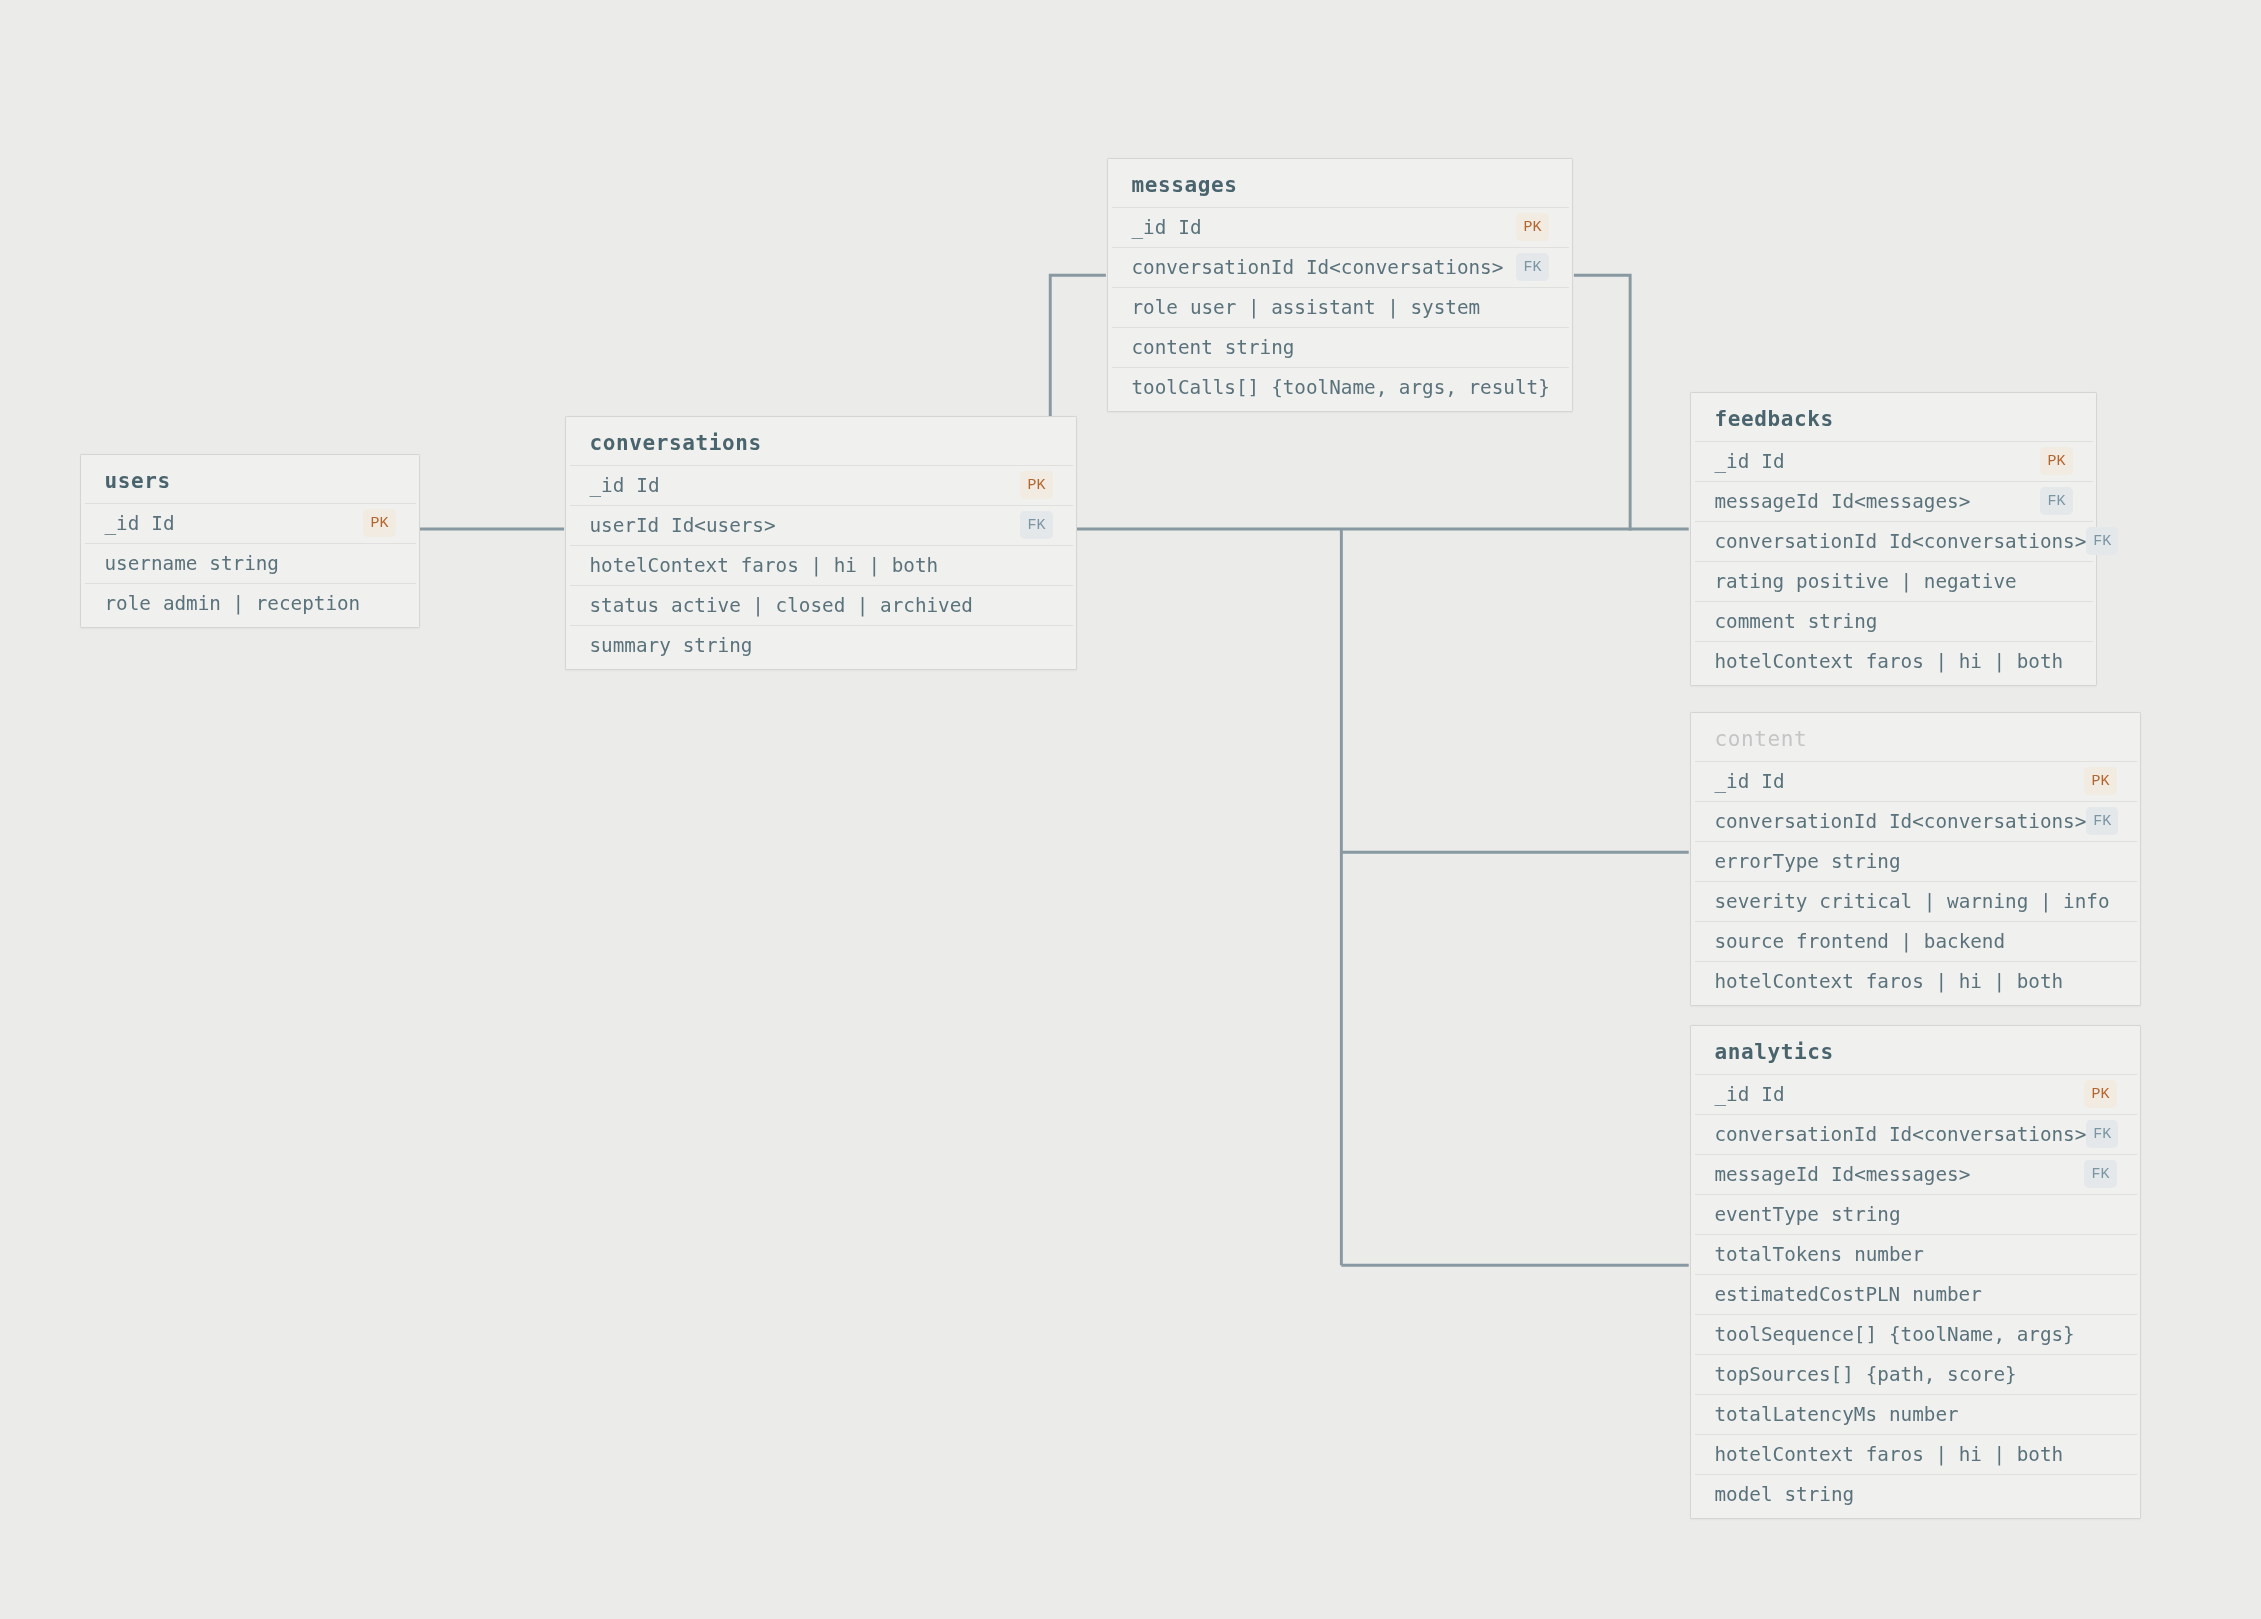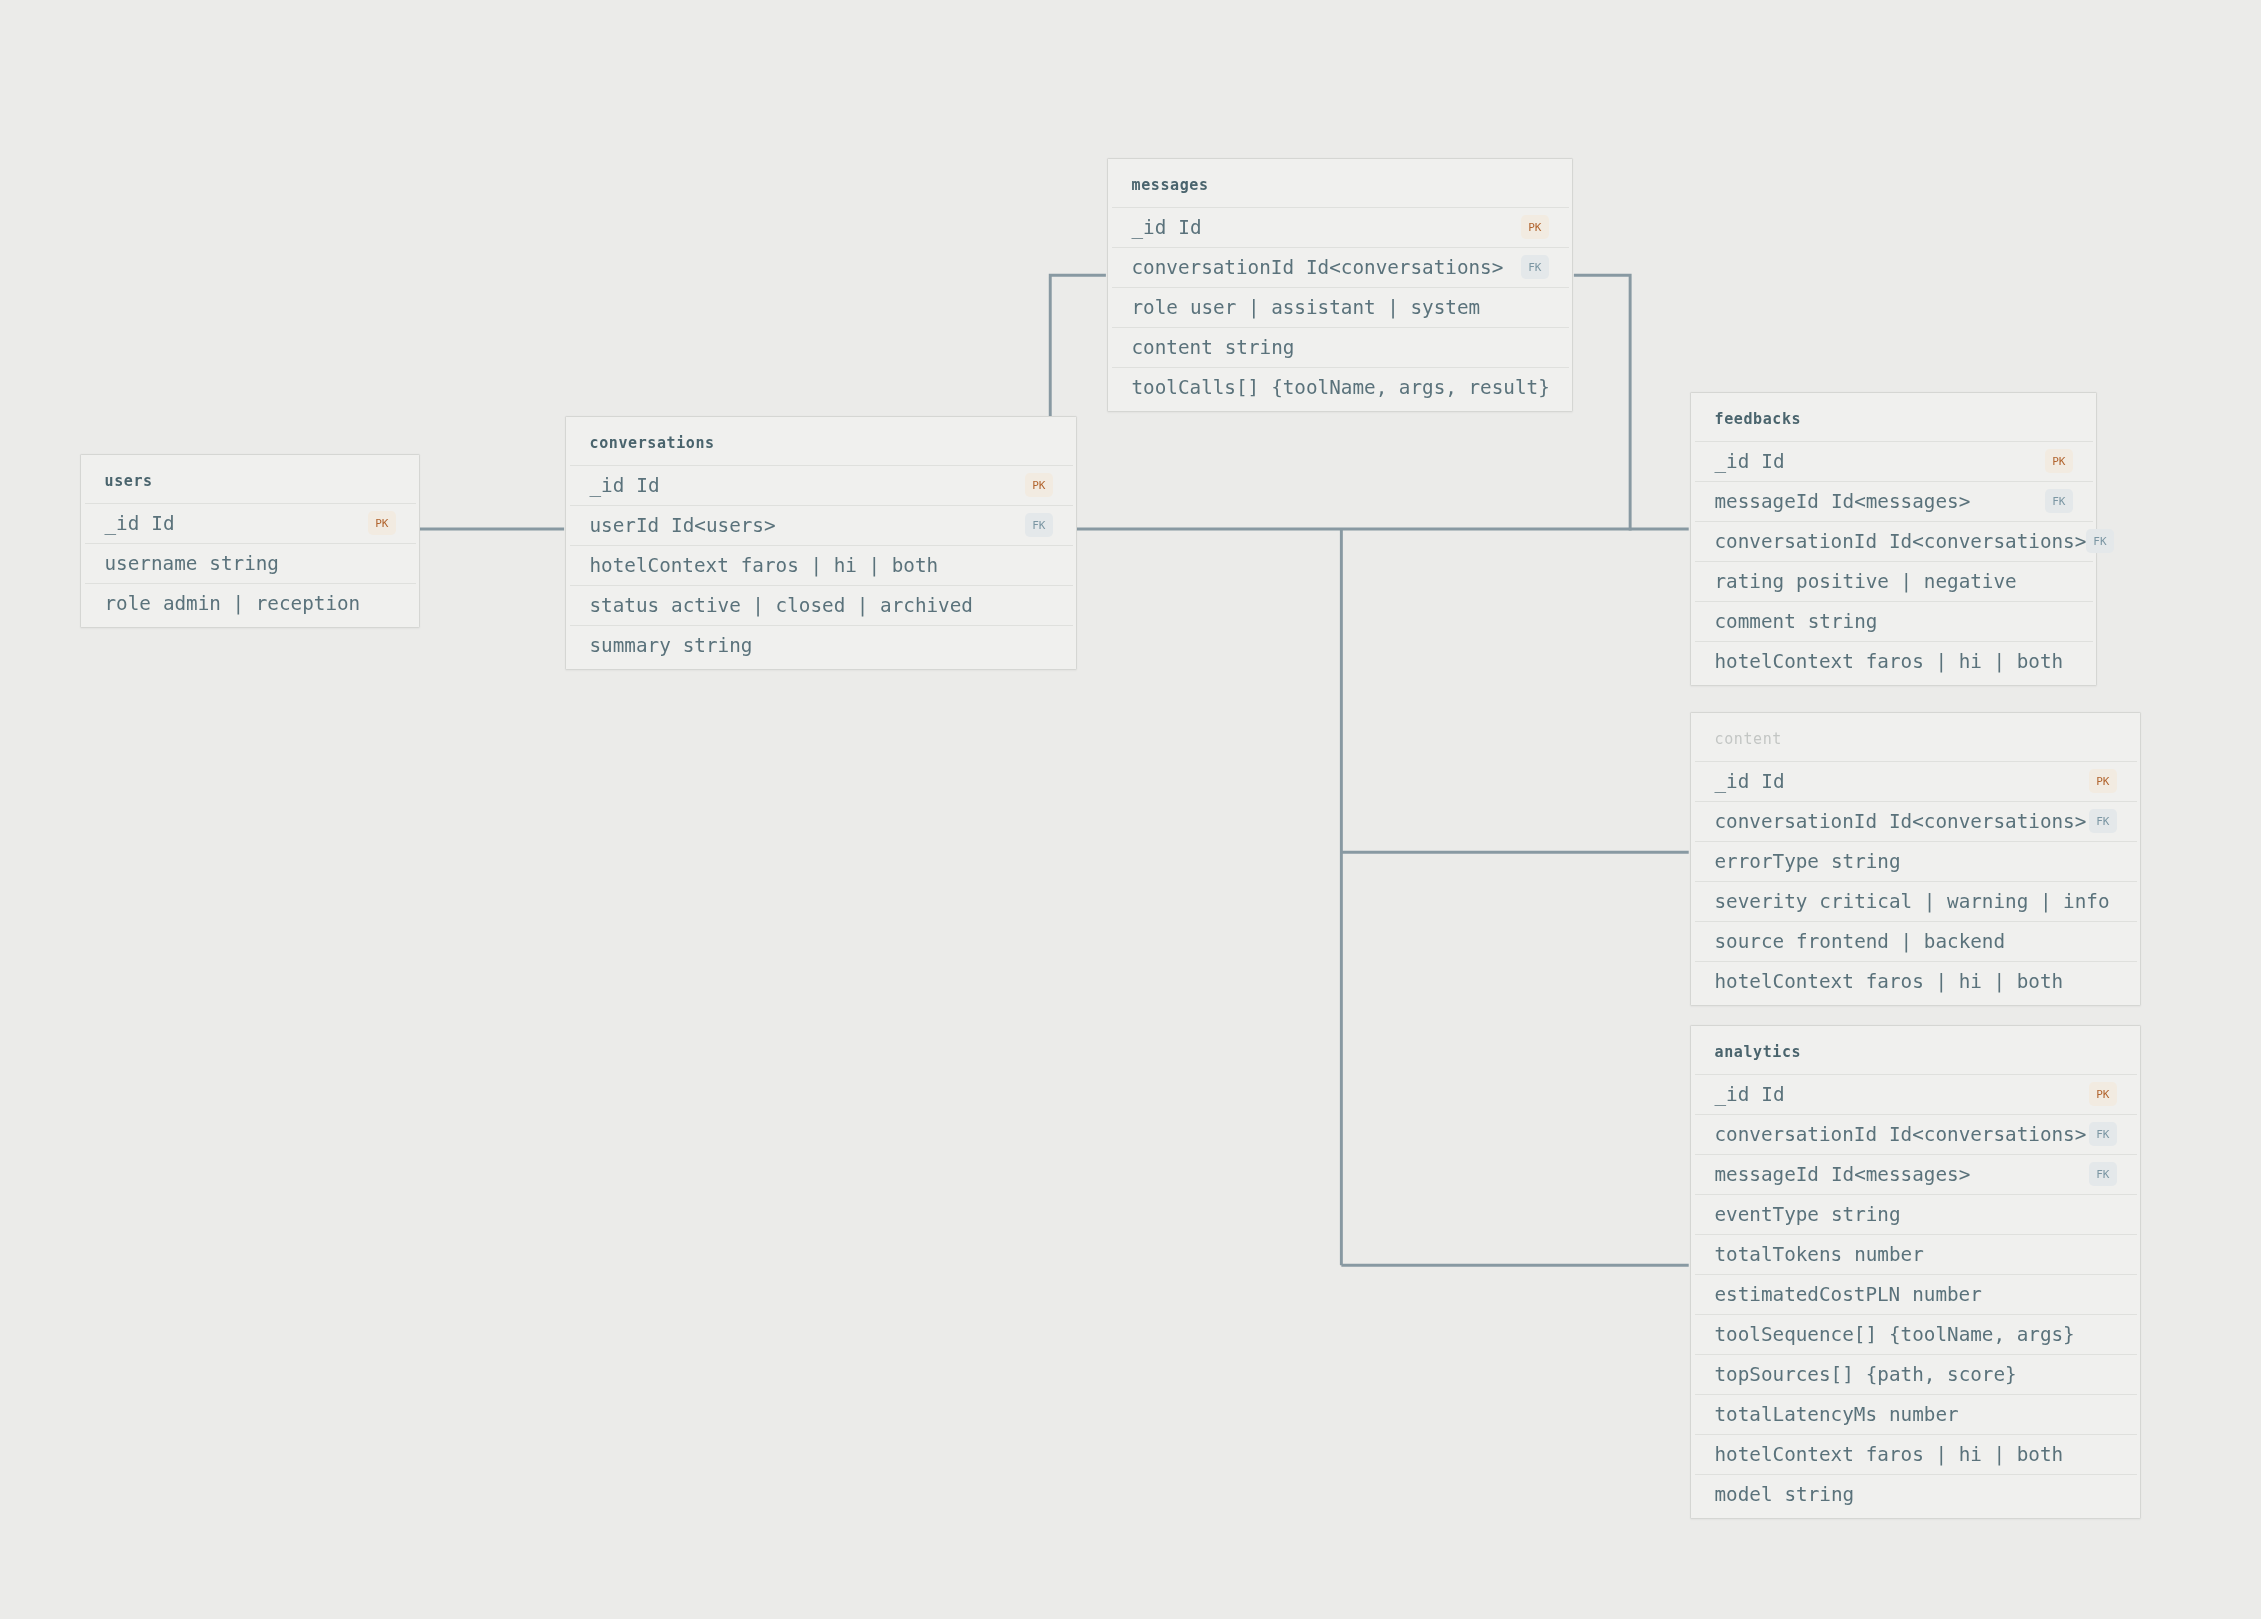--- a/index.html
+++ b/index.html
@@ -29,21 +29,21 @@
     border-radius: 1.2px;
     padding: 4.7px 3.5px;
     box-sizing: border-box;
     box-shadow: 0 0.6px 1.8px rgba(0,0,0,0.04);
   }
   .tbl-title {
     height: 43px;
     display: flex;
     align-items: center;
     padding-left: 20px;
-    font-size: 15px;
+    font-size: 21px;
     letter-spacing: 0.6px;
     color: #4a646d;
     font-weight: 600;
   }
   .tbl-title.muted {
     color: #c3c6c4;
     font-weight: 400;
   }
   .tbl-row {
     height: 39px;
@@ -52,25 +52,26 @@
     padding-left: 20px;
     padding-right: 20px;
     border-top: 1.2px solid #dfe0dd;
     font-size: 19.3px;
     color: #5a727b;
     white-space: nowrap;
   }
   .f-type { margin-left: 0.62em; }
   .badge {
     margin-left: auto;
-    font-size: 11px;
+    font-size: 15px;
     line-height: 1;
     padding: 6.4px 7px;
     border-radius: 4.7px;
     flex: 0 0 auto;
+    font-family: Liberation Mono, monospace;
   }
   .badge.pk { color: #b2652f; background: #f2ebe1; }
   .badge.fk { color: #7b96a3; background: #e4e8ea; }
 </style>
 </head>
 <body>
 
 <div id="canvas">
 
   <svg id="wires" viewBox="0 0 3860 2764" xmlns="http://www.w3.org/2000/svg">

